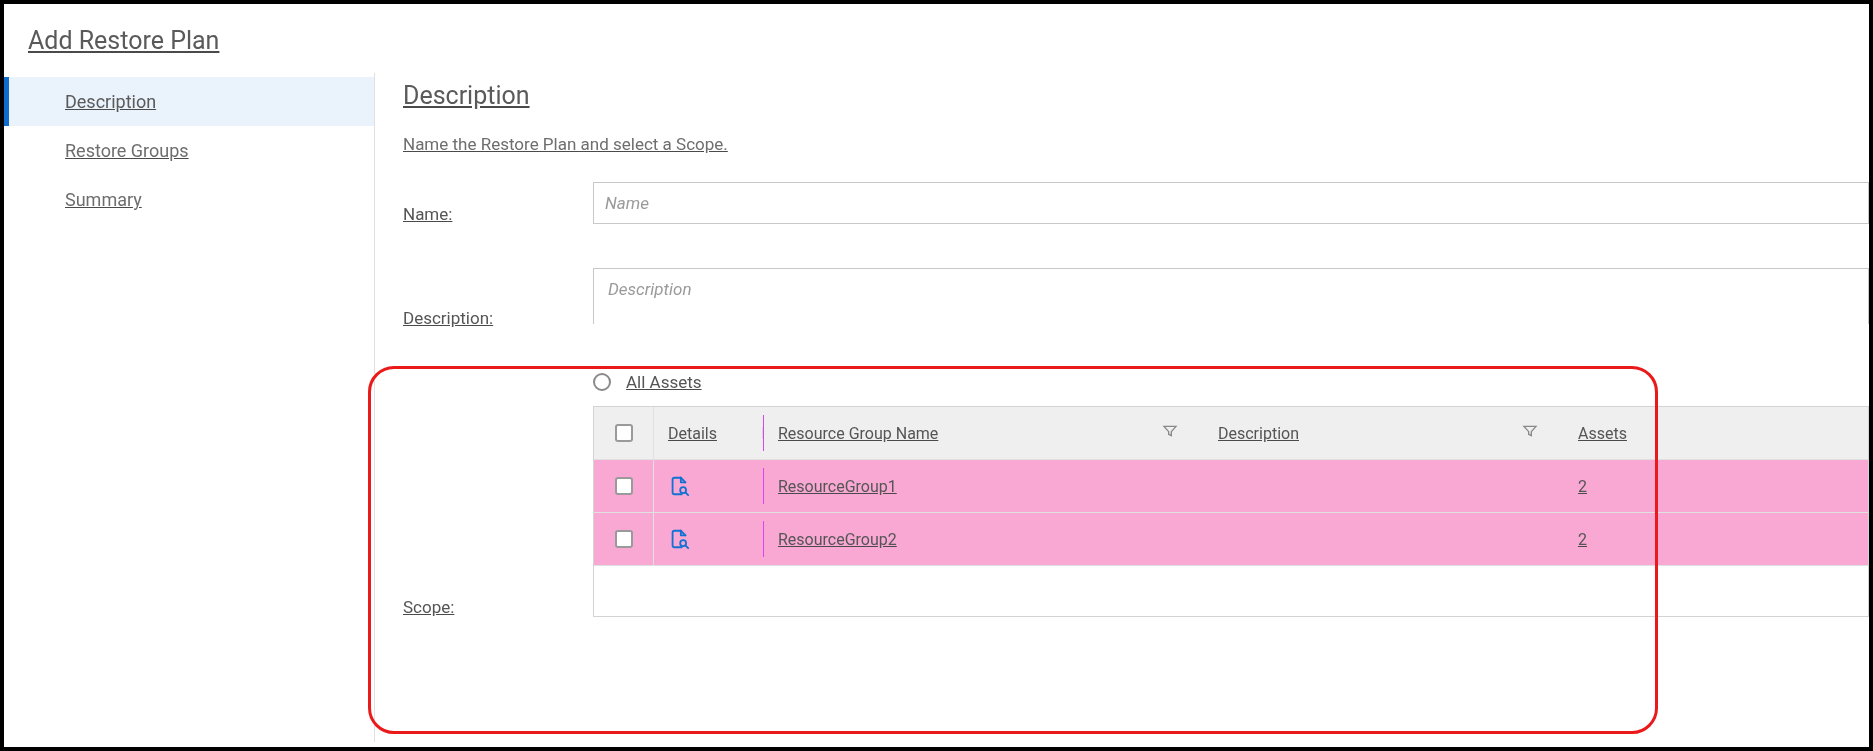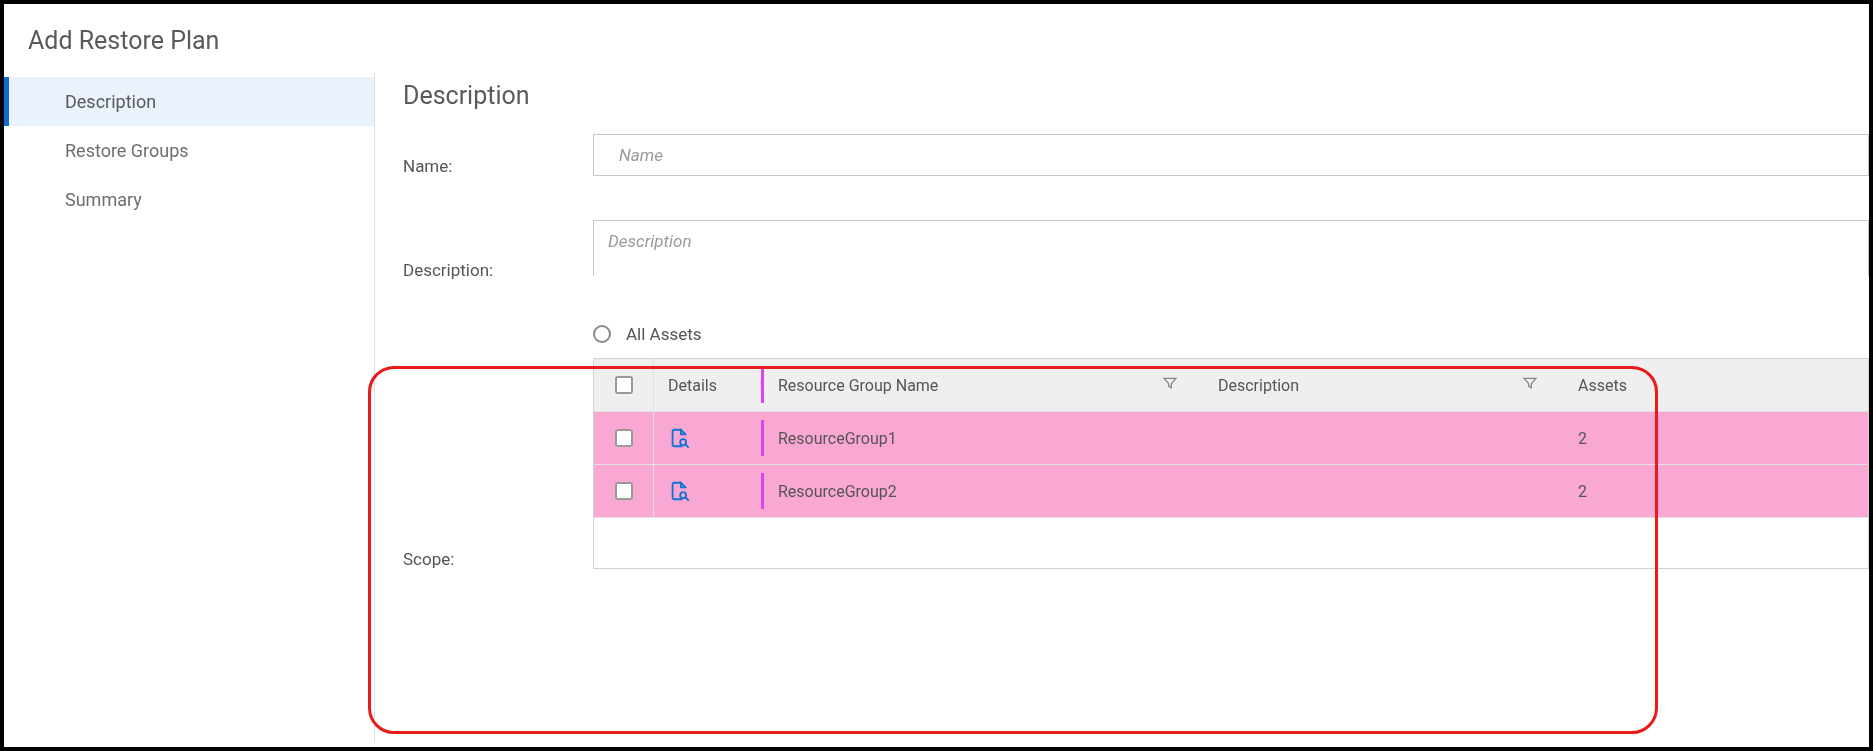--- a/index.html
+++ b/index.html
@@ -8,20 +8,21 @@
     background: #fff;
     color: #4a4a4a;
   }
   .outer {
     width: 1873px;
     height: 751px;
     border: 4px solid #000;
     background: #fff;
     position: relative;
     overflow: hidden;
+    text-decoration: underline;
   }
   .page-title {
     font-size: 25px;
     font-weight: 400;
     color: #5a5a5a;
     padding: 22px 0 18px 24px;
   }
   .content {
     display: flex;
     height: calc(100% - 74px);
@@ -70,21 +71,21 @@
     color: #555;
     padding-top: 10px;
   }
   .form-control-area { flex: 1; }
   .text-input {
     width: 100%;
     max-width: 1280px;
     height: 42px;
     border: 1px solid #c8c8c8;
     font-size: 17px;
-    padding: 0 25px;
+    padding: 0 11px;
     color: #555;
     font-family: inherit;
   }
   .text-input::placeholder { color: #9a9a9a; font-style: italic; }
   .textarea-input {
     width: 100%;
     max-width: 1280px;
     height: 56px;
     border: 1px solid #c8c8c8;
     border-bottom: none;
@@ -130,21 +131,21 @@
     min-height: 52px;
   }
   .thead {
     background: #efefef;
     font-size: 16px;
     color: #555;
   }
   .trow { font-size: 16px; color: #555; background: #f9a8d4; }
   .cell { padding: 0 14px; display: flex; align-items: center; }
   .col-check { width: 60px; justify-content: center; border-right: 1px solid #e0e0e0; height: 52px;}
-  .col-details { width: 110px; border-right: 3px solid #d946ef; height: 36px;}
+  .col-details { width: 110px; border-right: 1px solid #d946ef; height: 36px;}
   .col-name { width: 440px; }
   .col-desc { width: 360px; }
   .col-assets { width: 200px; }
   .filter-icon { margin-left: auto; padding-right: 12px; color: #888; }
   .header-sep { position: relative; }
   .header-sep::after {
     content:"";
     position:absolute; right:0; top:12px; bottom:12px;
     border-right:1px solid #d6d6d6;
   }
@@ -185,20 +186,21 @@
         <span>Restore Groups</span>
       </div>
       <div class="sidebar-item">
         <span>Summary</span>
       </div>
     </div>
 
     <div class="main">
 
       <div class="section-title">Description</div>
+      <div class="section-sub">Name the Restore Plan and select a Scope.</div>
 
       <div class="form-row">
         <div class="form-label">Name:</div>
         <div class="form-control-area">
           <input class="text-input" type="text" placeholder="Name" style="">
         </div>
       </div>
 
       <div class="form-row">
         <div class="form-label">Description:</div>

